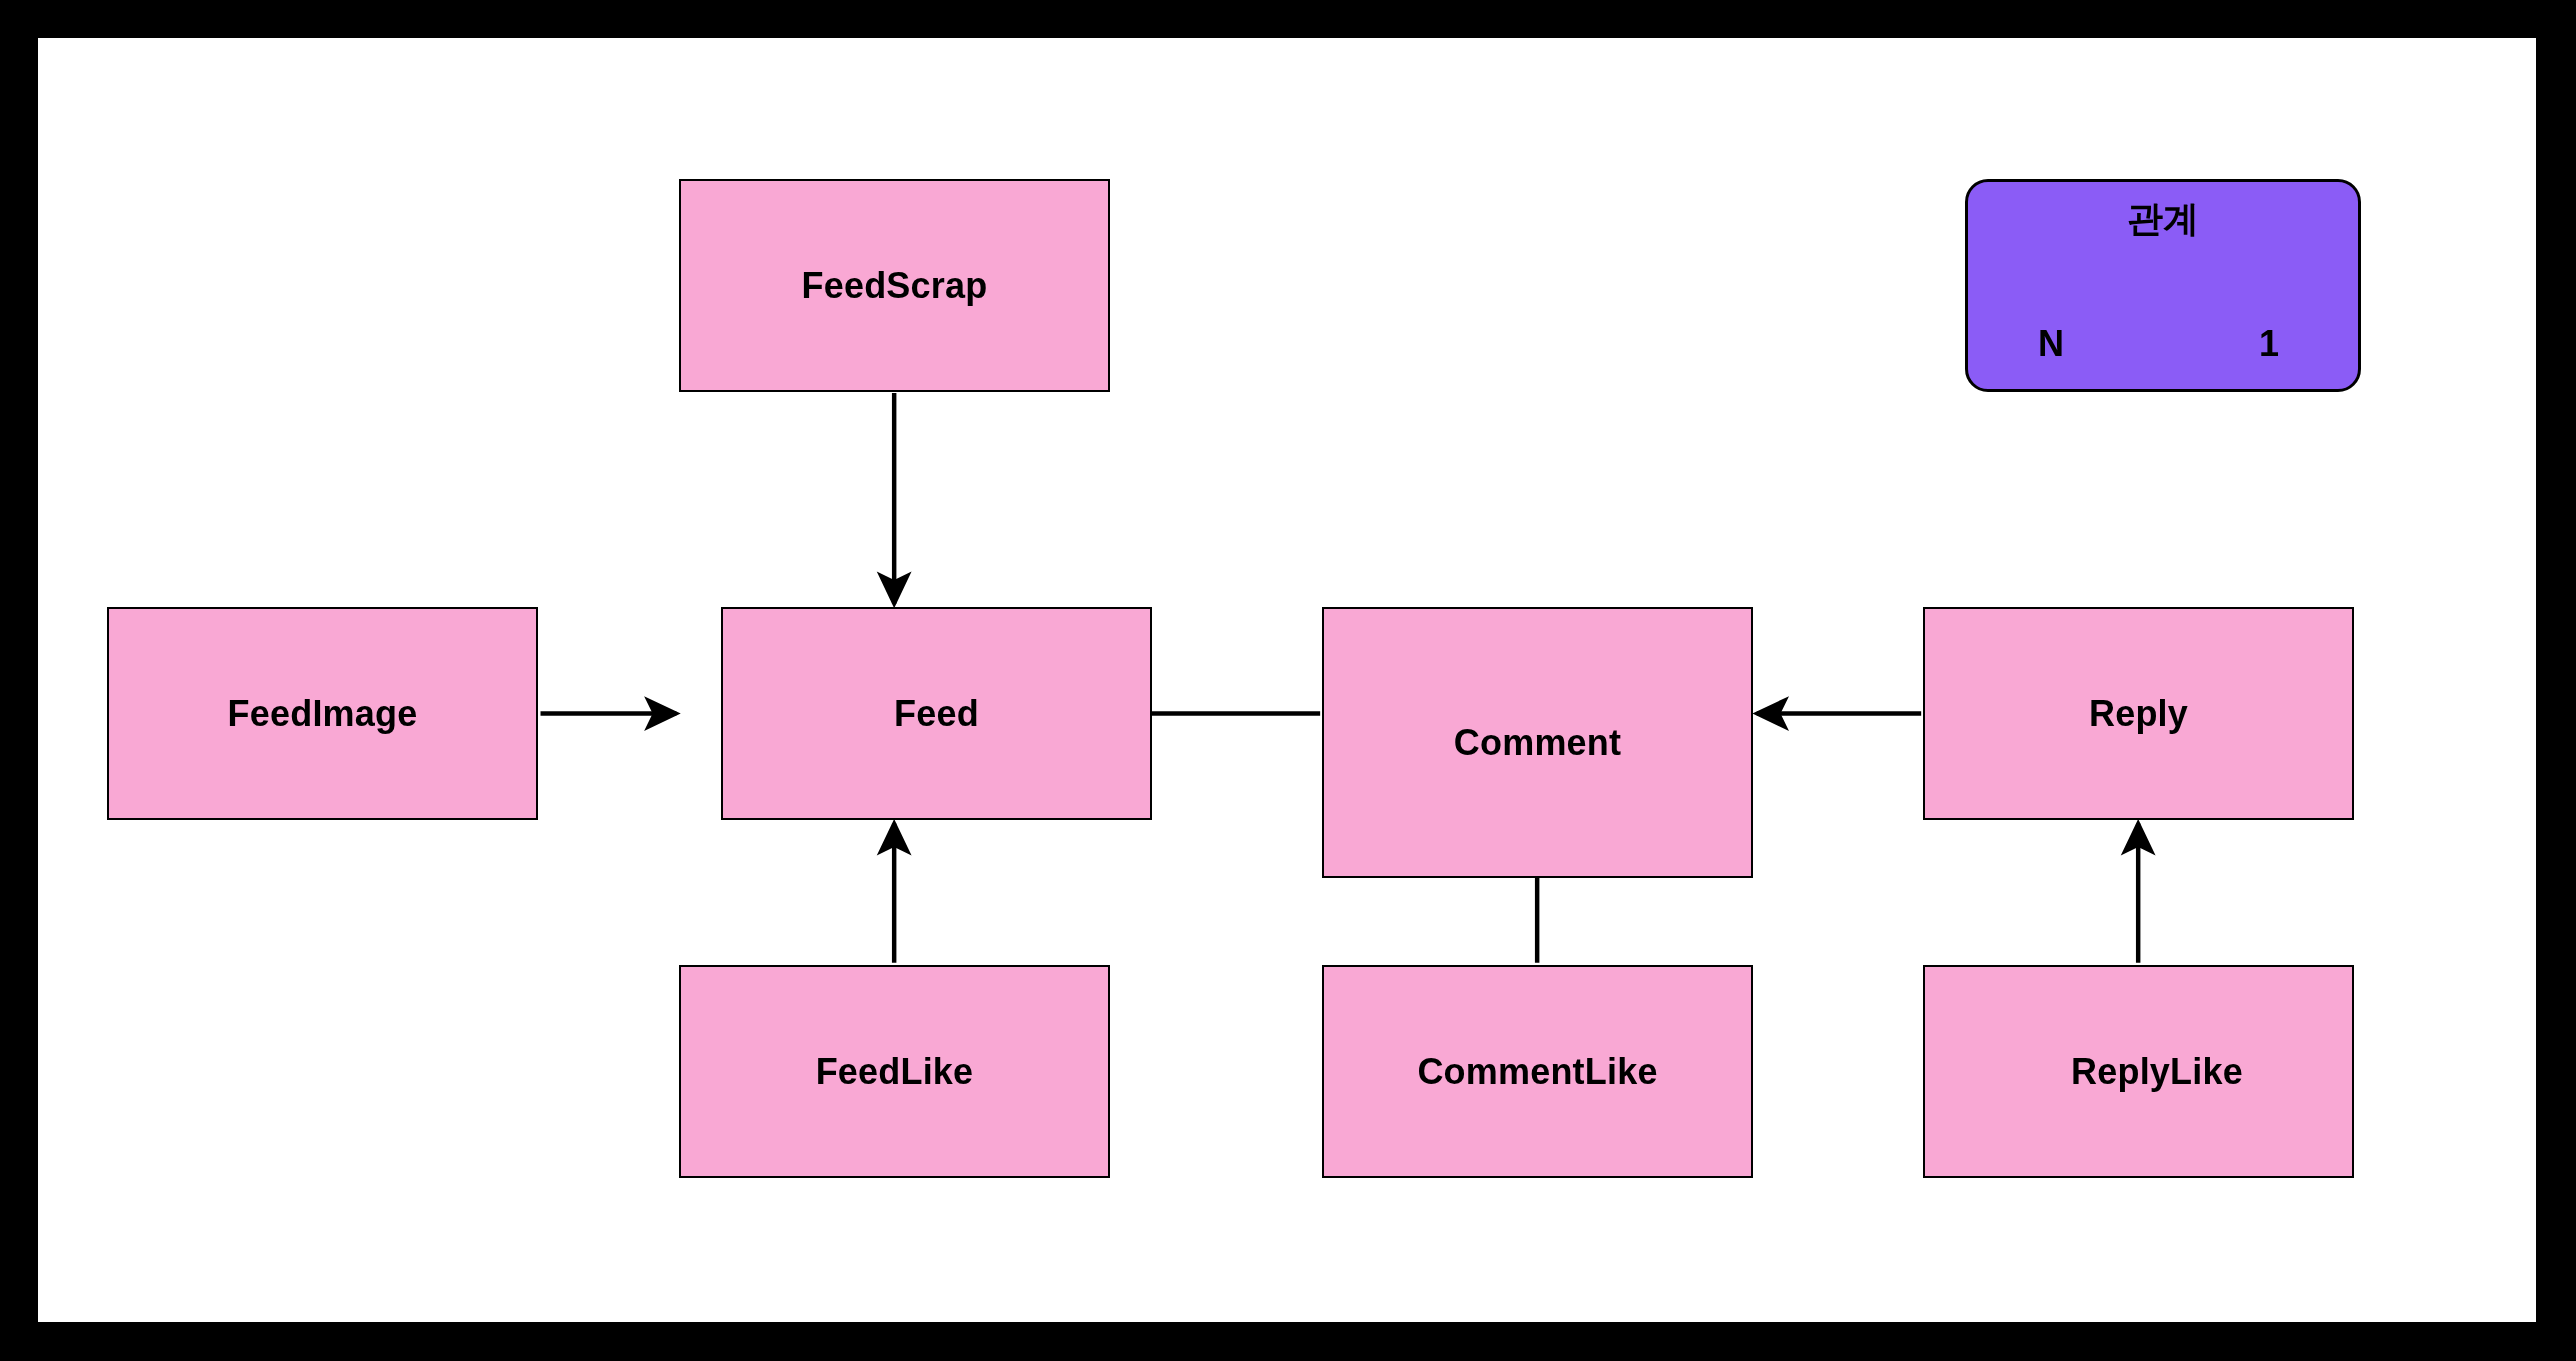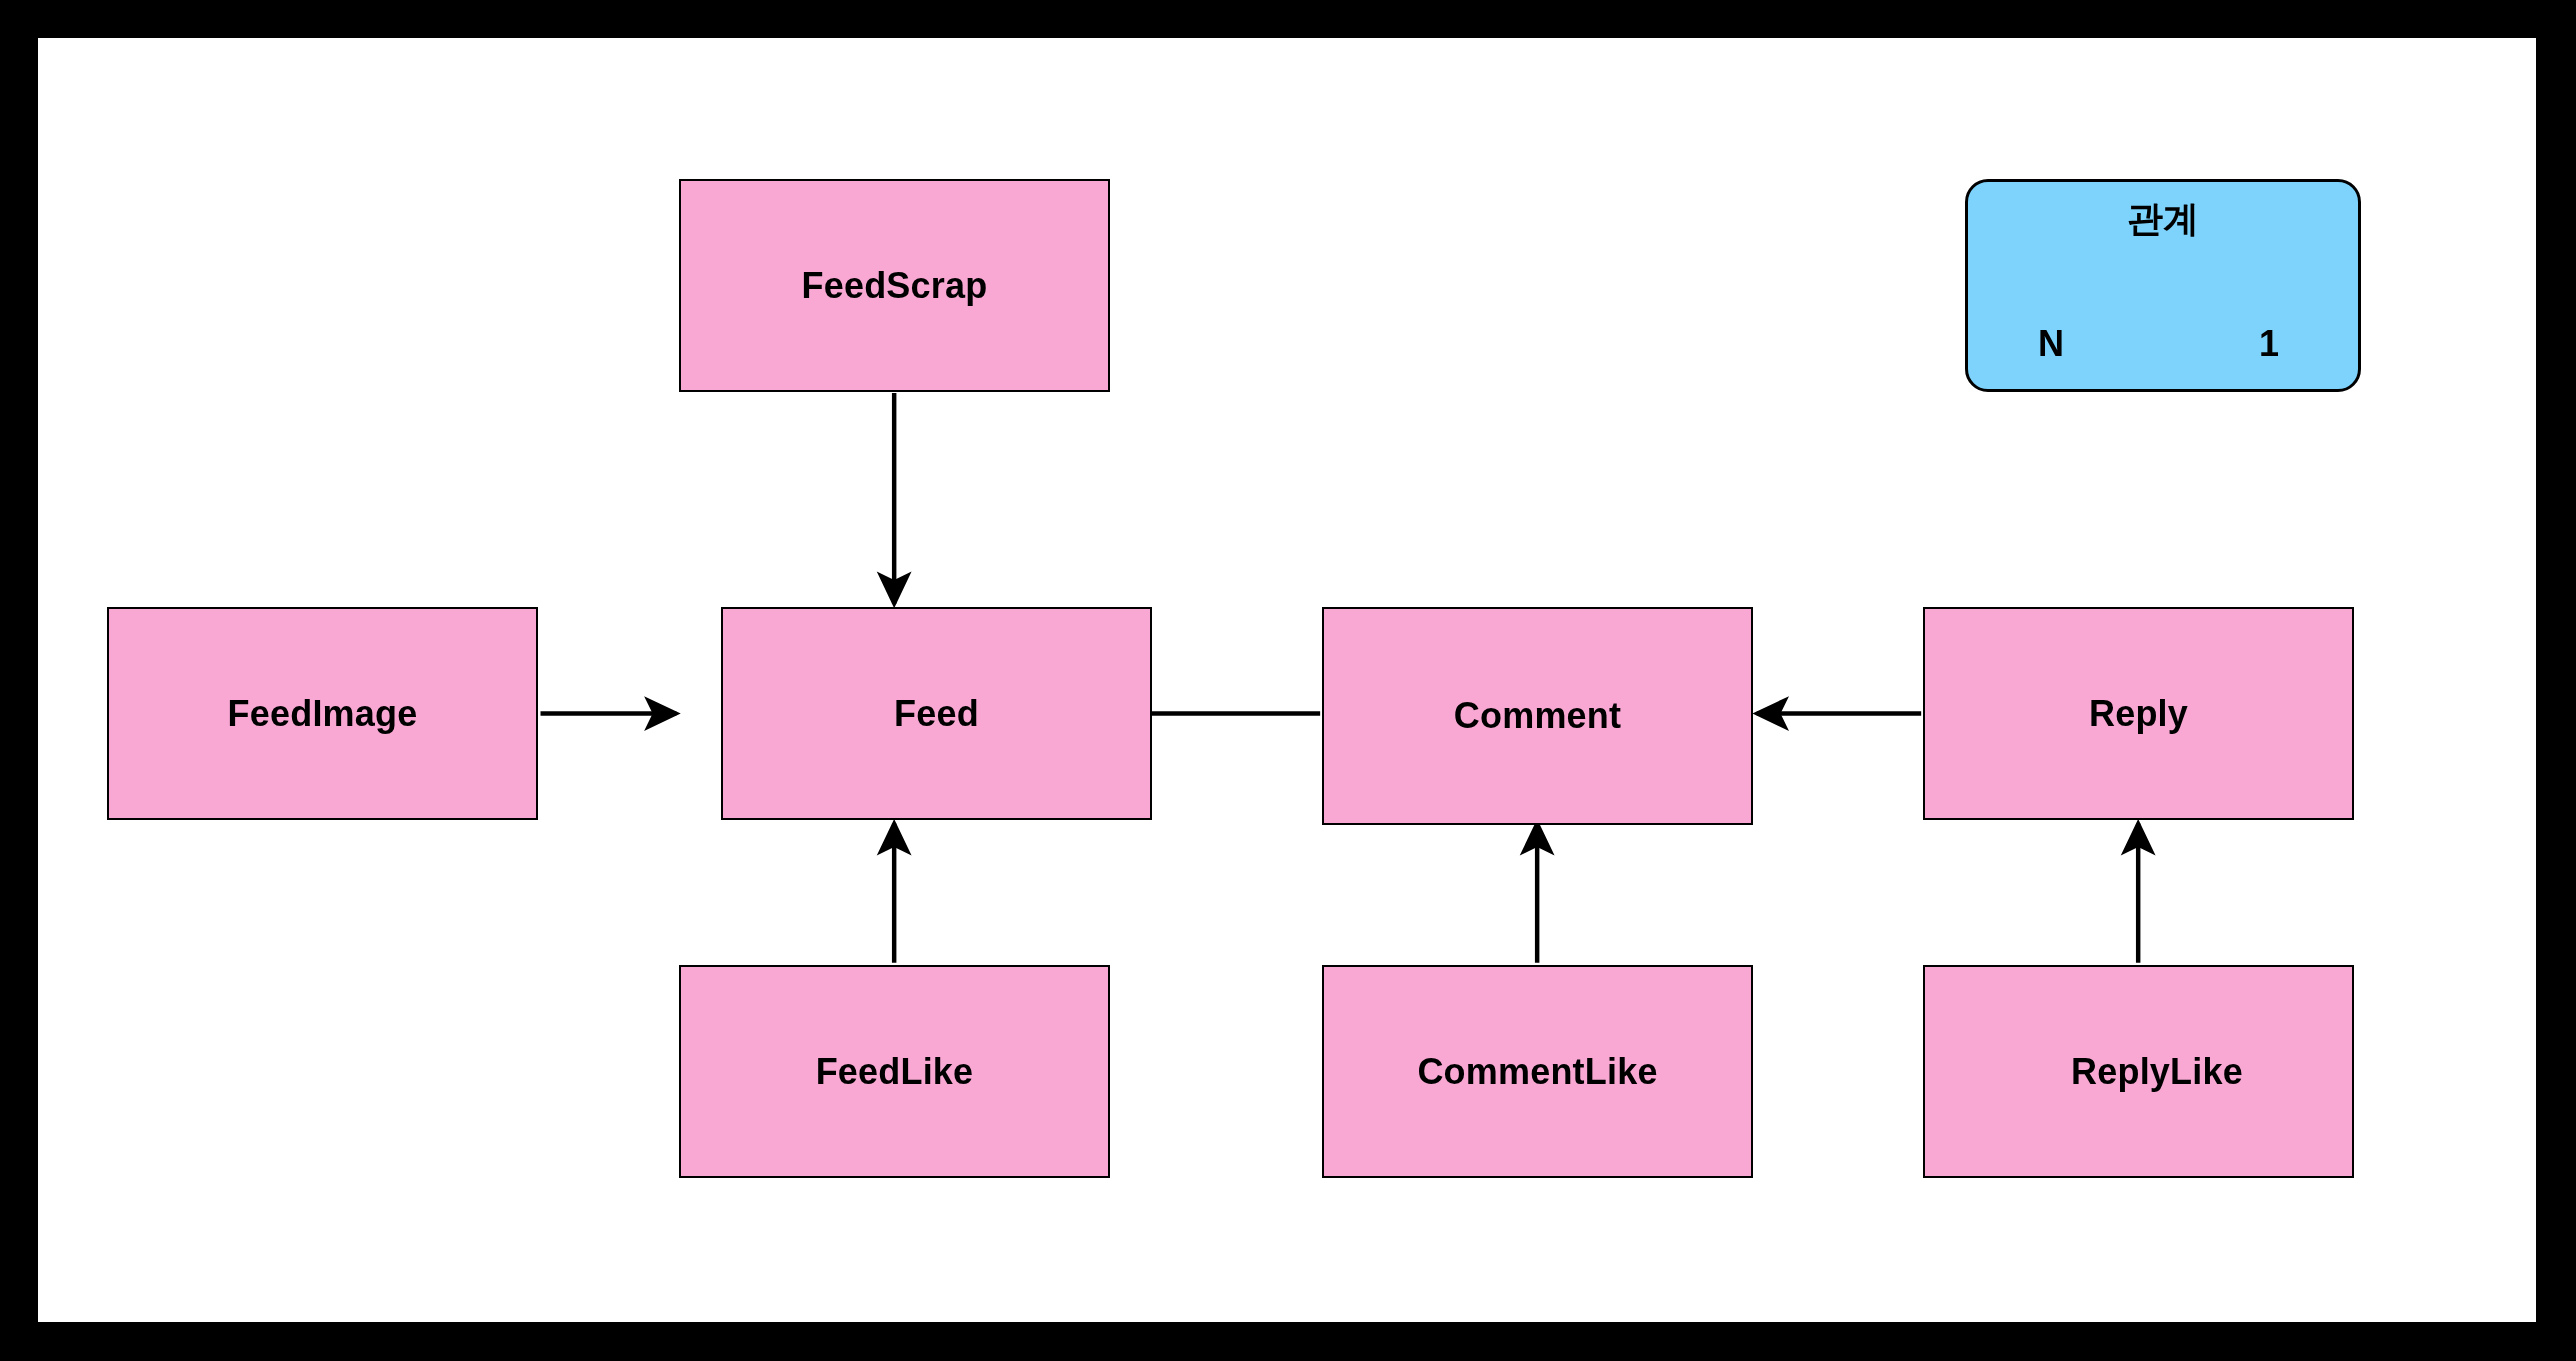--- a/index.html
+++ b/index.html
@@ -53,21 +53,21 @@
     letter-spacing: 0.2px;
     white-space: nowrap;
   }
   #legend-box {
     position: absolute;
     left: 1965px;
     top: 179px;
     width: 396px;
     height: 213px;
     box-sizing: border-box;
-    background: #7dd3fc;
+    background: #8b5cf6;
     border: 3.6px solid #000000;
     border-radius: 23px;
   }
   #legend-title {
     position: absolute;
     left: 0;
     top: 12.5px;
     width: 100%;
     text-align: center;
     font-family: "Liberation Sans", sans-serif;
@@ -122,21 +122,21 @@
   </div>
 
   <div class="entity-box" style="left:107px; top:607px; width:431px; height:213px;">
     <span class="entity-label">FeedImage</span>
   </div>
 
   <div class="entity-box" style="left:679px; top:607px; width:431px; height:213px;margin-left:42px;">
     <span class="entity-label">Feed</span>
   </div>
 
-  <div class="entity-box" style="left:1322px; top:607px; width:431px; height:218px;align-items:center;">
+  <div class="entity-box" style="left:1322px; top:607px; width:431px; height:271px;align-items:center;">
     <span class="entity-label">Comment</span>
   </div>
 
   <div class="entity-box" style="left:1923px; top:607px; width:431px; height:213px;">
     <span class="entity-label">Reply</span>
   </div>
 
   <div class="entity-box" style="left:679px; top:965px; width:431px; height:213px;">
     <span class="entity-label">FeedLike</span>
   </div>

